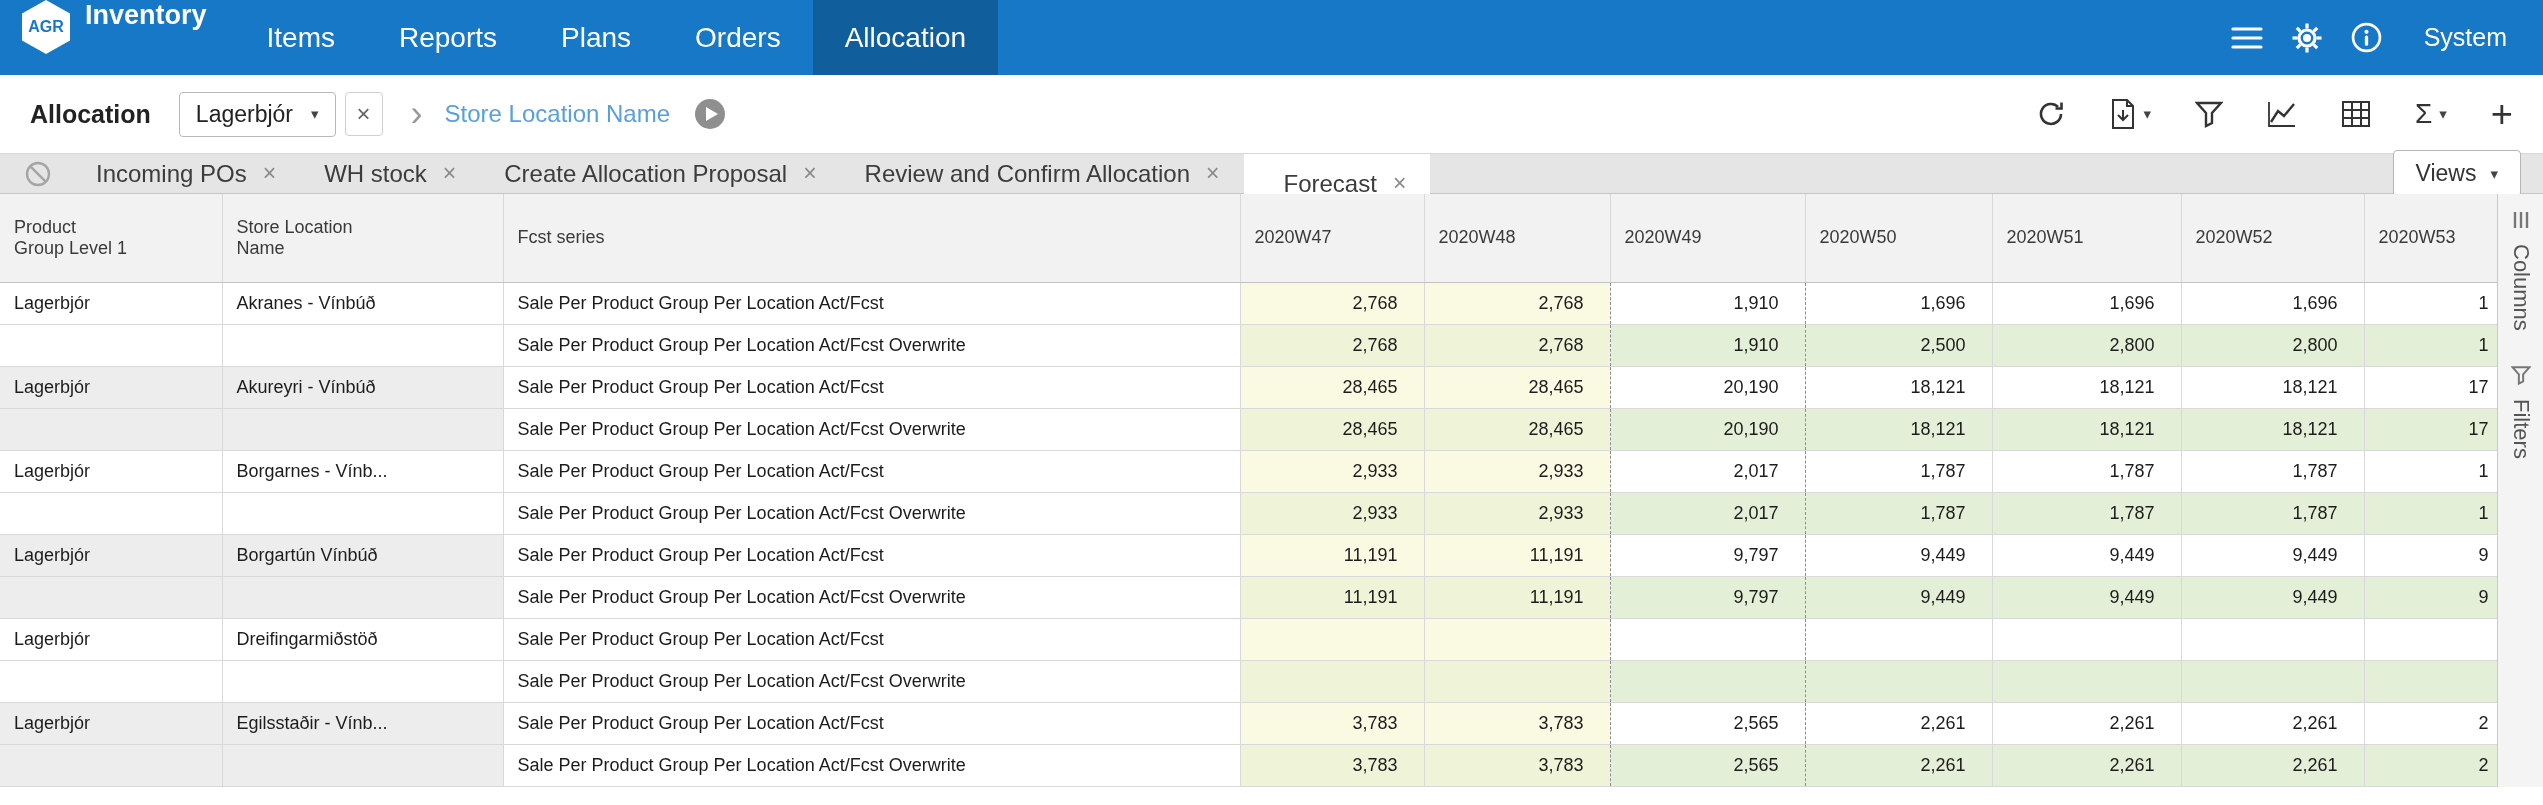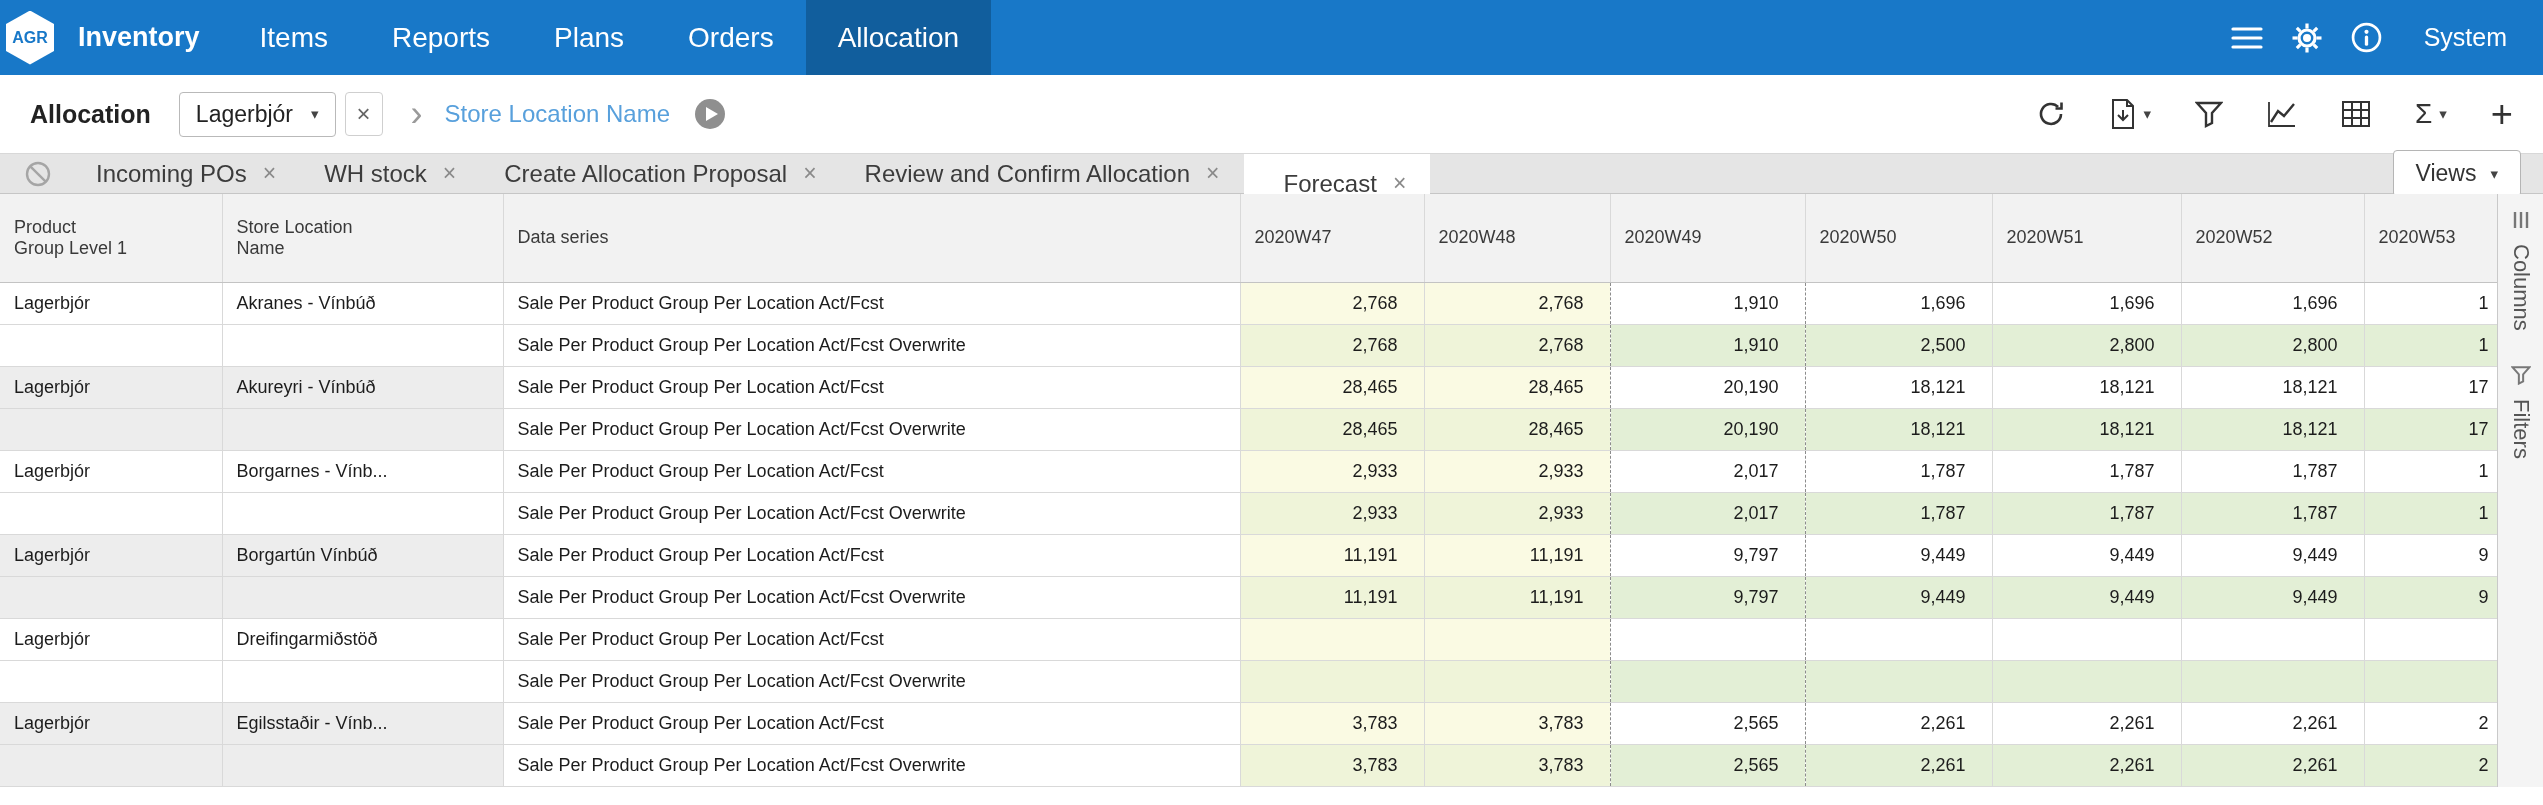--- a/index.html
+++ b/index.html
@@ -2,21 +2,21 @@
 <html><head>
 <meta charset="utf-8">
 <style>
   * { box-sizing: border-box; margin: 0; padding: 0; }
   html, body { width: 2543px; height: 805px; overflow: hidden; }
   body { font-family: "Liberation Sans", sans-serif; background: #fff; }
   .app { position: relative; width: 2543px; height: 805px; }
 
   
   .topnav { height: 75px; background: #1878c8; display: flex; align-items: stretch; color: #fff; }
-  .brand { display: flex; align-items: center; gap: 24px; padding: 0 28px 0 6px; }
+  .brand { display: flex; align-items: flex-start; gap: 15px; padding: 0 28px 0 22px; }
   .logo-hex { width: 48px; height: 54px; background: #fff; color: #1878c8;
     clip-path: polygon(50% 0,100% 25%,100% 75%,50% 100%,0 75%,0 25%);
     display: flex; align-items: center; justify-content: center; font-size: 16px; font-weight: bold; }
   .brand-name { font-size: 27px; font-weight: bold; }
   .navitems { display: flex; align-items: stretch; }
   .nav-item { display: flex; align-items: center; padding: 0 32px; font-size: 28px; cursor: pointer; }
   .nav-item.active { background: #115e9d; }
   .nav-right { margin-left: auto; display: flex; align-items: center; gap: 28px; padding-right: 36px; }
   .nav-icon { display: flex; align-items: center; cursor: pointer; }
   .system-label { font-size: 25px; cursor: pointer; margin-left: 14px; }
@@ -244,21 +244,21 @@
           <col style="width:189px">
           <col style="width:183px">
           <col style="width:133px">
       </colgroup>
       <thead>
         <tr>
             <th class="col-product_group">Product
 Group Level 1</th>
             <th class="col-store">Store Location
 Name</th>
-            <th class="col-series">Data series</th>
+            <th class="col-series">Fcst series</th>
             <th class="col-w47">2020W47</th>
             <th class="col-w48">2020W48</th>
             <th class="col-w49">2020W49</th>
             <th class="col-w50">2020W50</th>
             <th class="col-w51">2020W51</th>
             <th class="col-w52">2020W52</th>
             <th class="col-w53">2020W53</th>
           </tr>
       </thead>
       <tbody>

